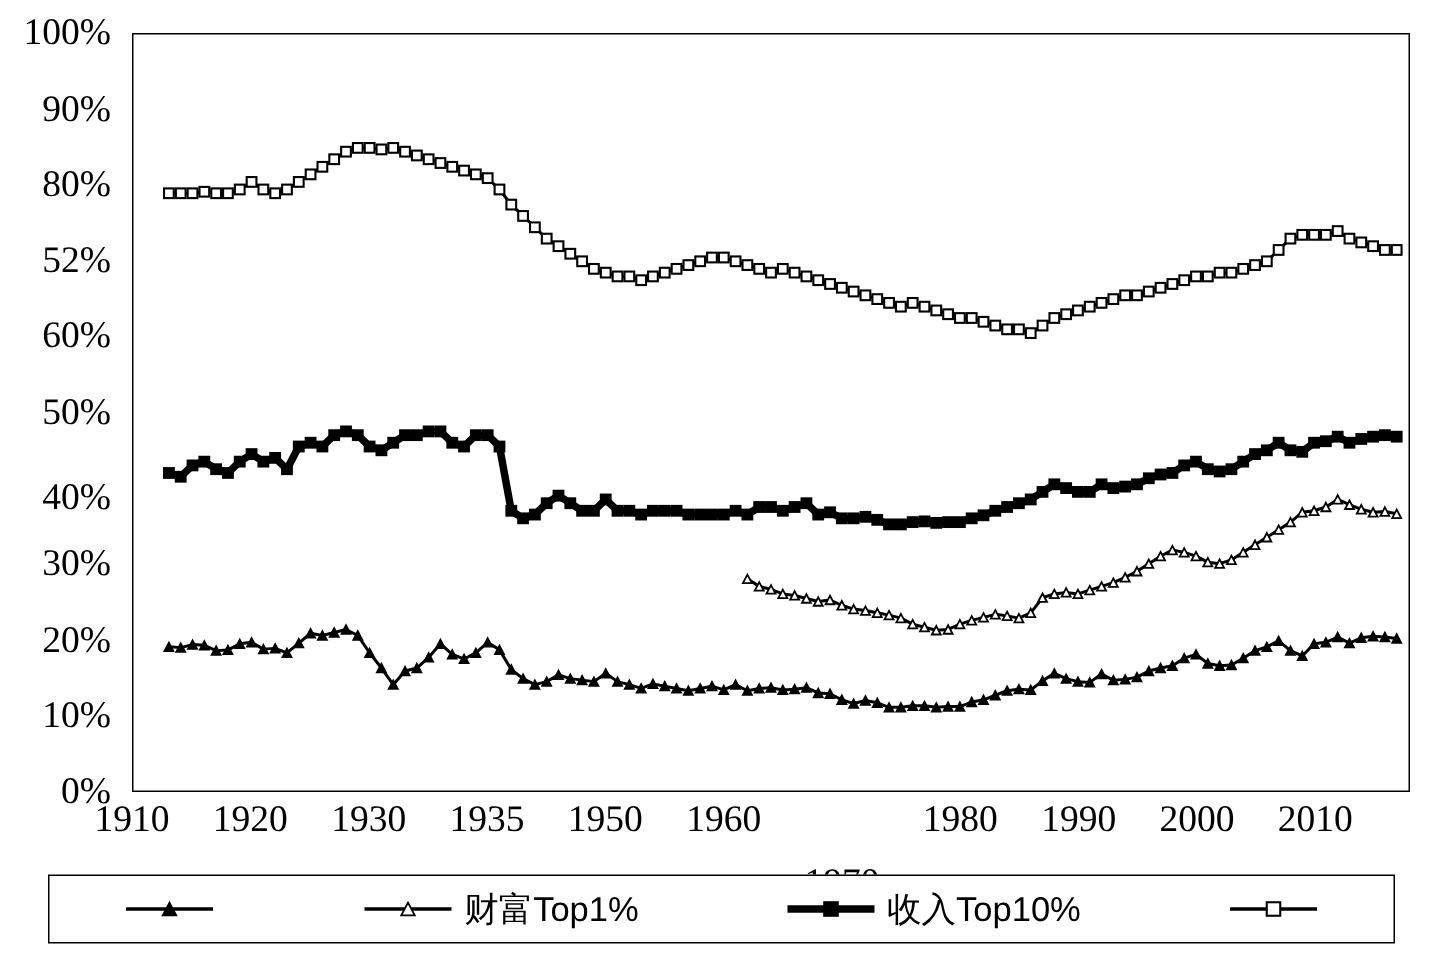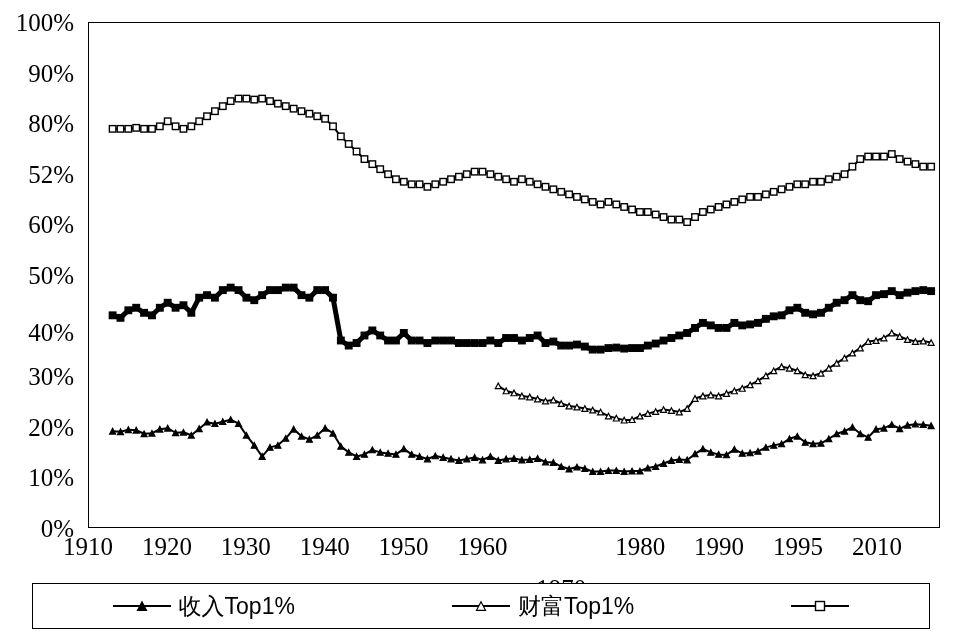--- a/index.html
+++ b/index.html
@@ -511,46 +511,52 @@
           <rect x="832.9722222222223" y="140.96000000000004" width="6.5" height="6.5" stroke="#000" stroke-width="1.4" fill="#fff"></rect>
           <rect x="840.8611111111111" y="140.96000000000004" width="6.5" height="6.5" stroke="#000" stroke-width="1.4" fill="#fff"></rect>
         </g>
       </svg>
   </div>
 
   <div id="x-axis-labels">
       <div class="x-tick-label" style="left: 0px;">1910</div>
       <div class="x-tick-label" style="left: 78.8889px; text-align: center;">1920</div>
       <div class="x-tick-label" style="left: 157.778px;">1930</div>
-      <div class="x-tick-label" style="left: 236.667px;">1940</div>
+      <div class="x-tick-label" style="left: 236.667px;">1935</div>
       <div class="x-tick-label" style="left: 315.556px;">1950</div>
       <div class="x-tick-label" style="left: 394.444px;">1960</div>
       <div class="x-tick-label" style="left: 473.333px; margin-top: 42px;">1970</div>
       <div class="x-tick-label" style="left: 552.222px;">1980</div>
       <div class="x-tick-label" style="left: 631.111px;">1990</div>
-      <div class="x-tick-label" style="left: 710px;">1995</div>
+      <div class="x-tick-label" style="left: 710px;">2000</div>
       <div class="x-tick-label" style="left: 788.889px;">2010</div>
     </div>
 
   <div id="legend">
       <div class="legend-item">
         <svg class="legend-swatch" viewBox="0 0 62 20">
           <line x1="2" y1="10" x2="60" y2="10" stroke="#000" stroke-width="2.2"></line>
           <polygon points="31,5.7250000000000005 26.5,14.274999999999999 35.5,14.274999999999999" stroke="#000" stroke-width="1.2" fill="#000"></polygon>
         </svg>
-        <span class="legend-label">收入Top1%</span>
       </div>
       <div class="legend-item">
         <svg class="legend-swatch" viewBox="0 0 62 20">
           <line x1="2" y1="10" x2="60" y2="10" stroke="#000" stroke-width="2.2"></line>
           <polygon points="31,5.7250000000000005 26.5,14.274999999999999 35.5,14.274999999999999" stroke="#000" stroke-width="1.2" fill="#fff"></polygon>
         </svg>
         <span class="legend-label">财富Top1%</span>
       </div>
       <div class="legend-item">
         <svg class="legend-swatch" viewBox="0 0 62 20">
+          <line x1="2" y1="10" x2="60" y2="10" stroke="#000" stroke-width="5"></line>
+          <rect x="26.5" y="5.5" width="9" height="9" stroke="#000" stroke-width="1.4" fill="#000"></rect>
+        </svg>
+        <span class="legend-label">收入Top10%</span>
+      </div>
+      <div class="legend-item">
+        <svg class="legend-swatch" viewBox="0 0 62 20">
           <line x1="2" y1="10" x2="60" y2="10" stroke="#000" stroke-width="2.2"></line>
           <rect x="26.5" y="5.5" width="9" height="9" stroke="#000" stroke-width="1.4" fill="#fff"></rect>
         </svg>
       </div>
     </div>
 
 </div>
 
 </body></html>

